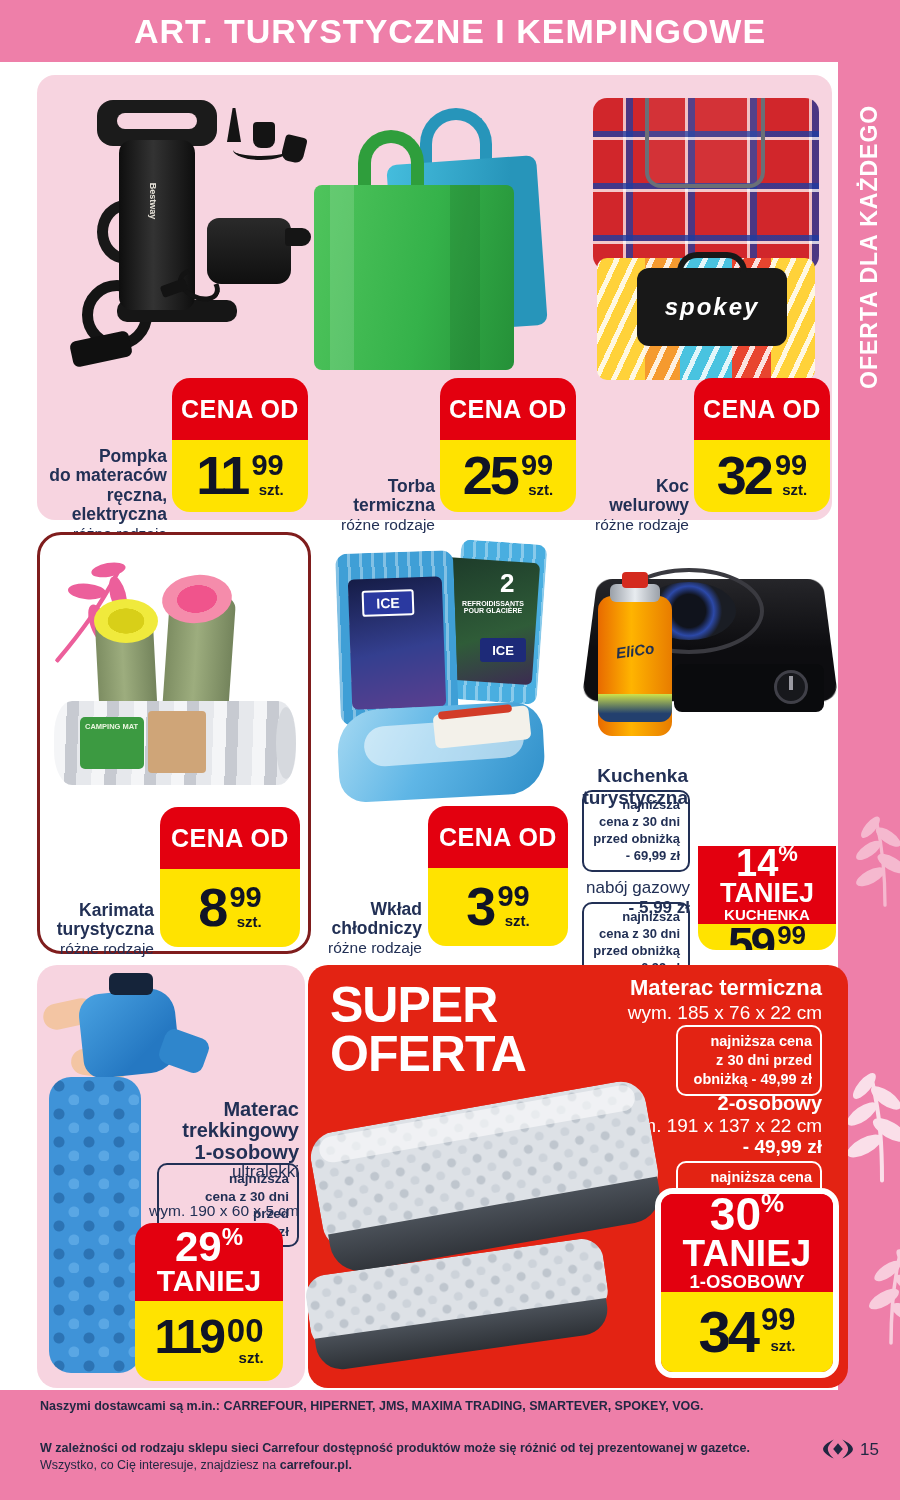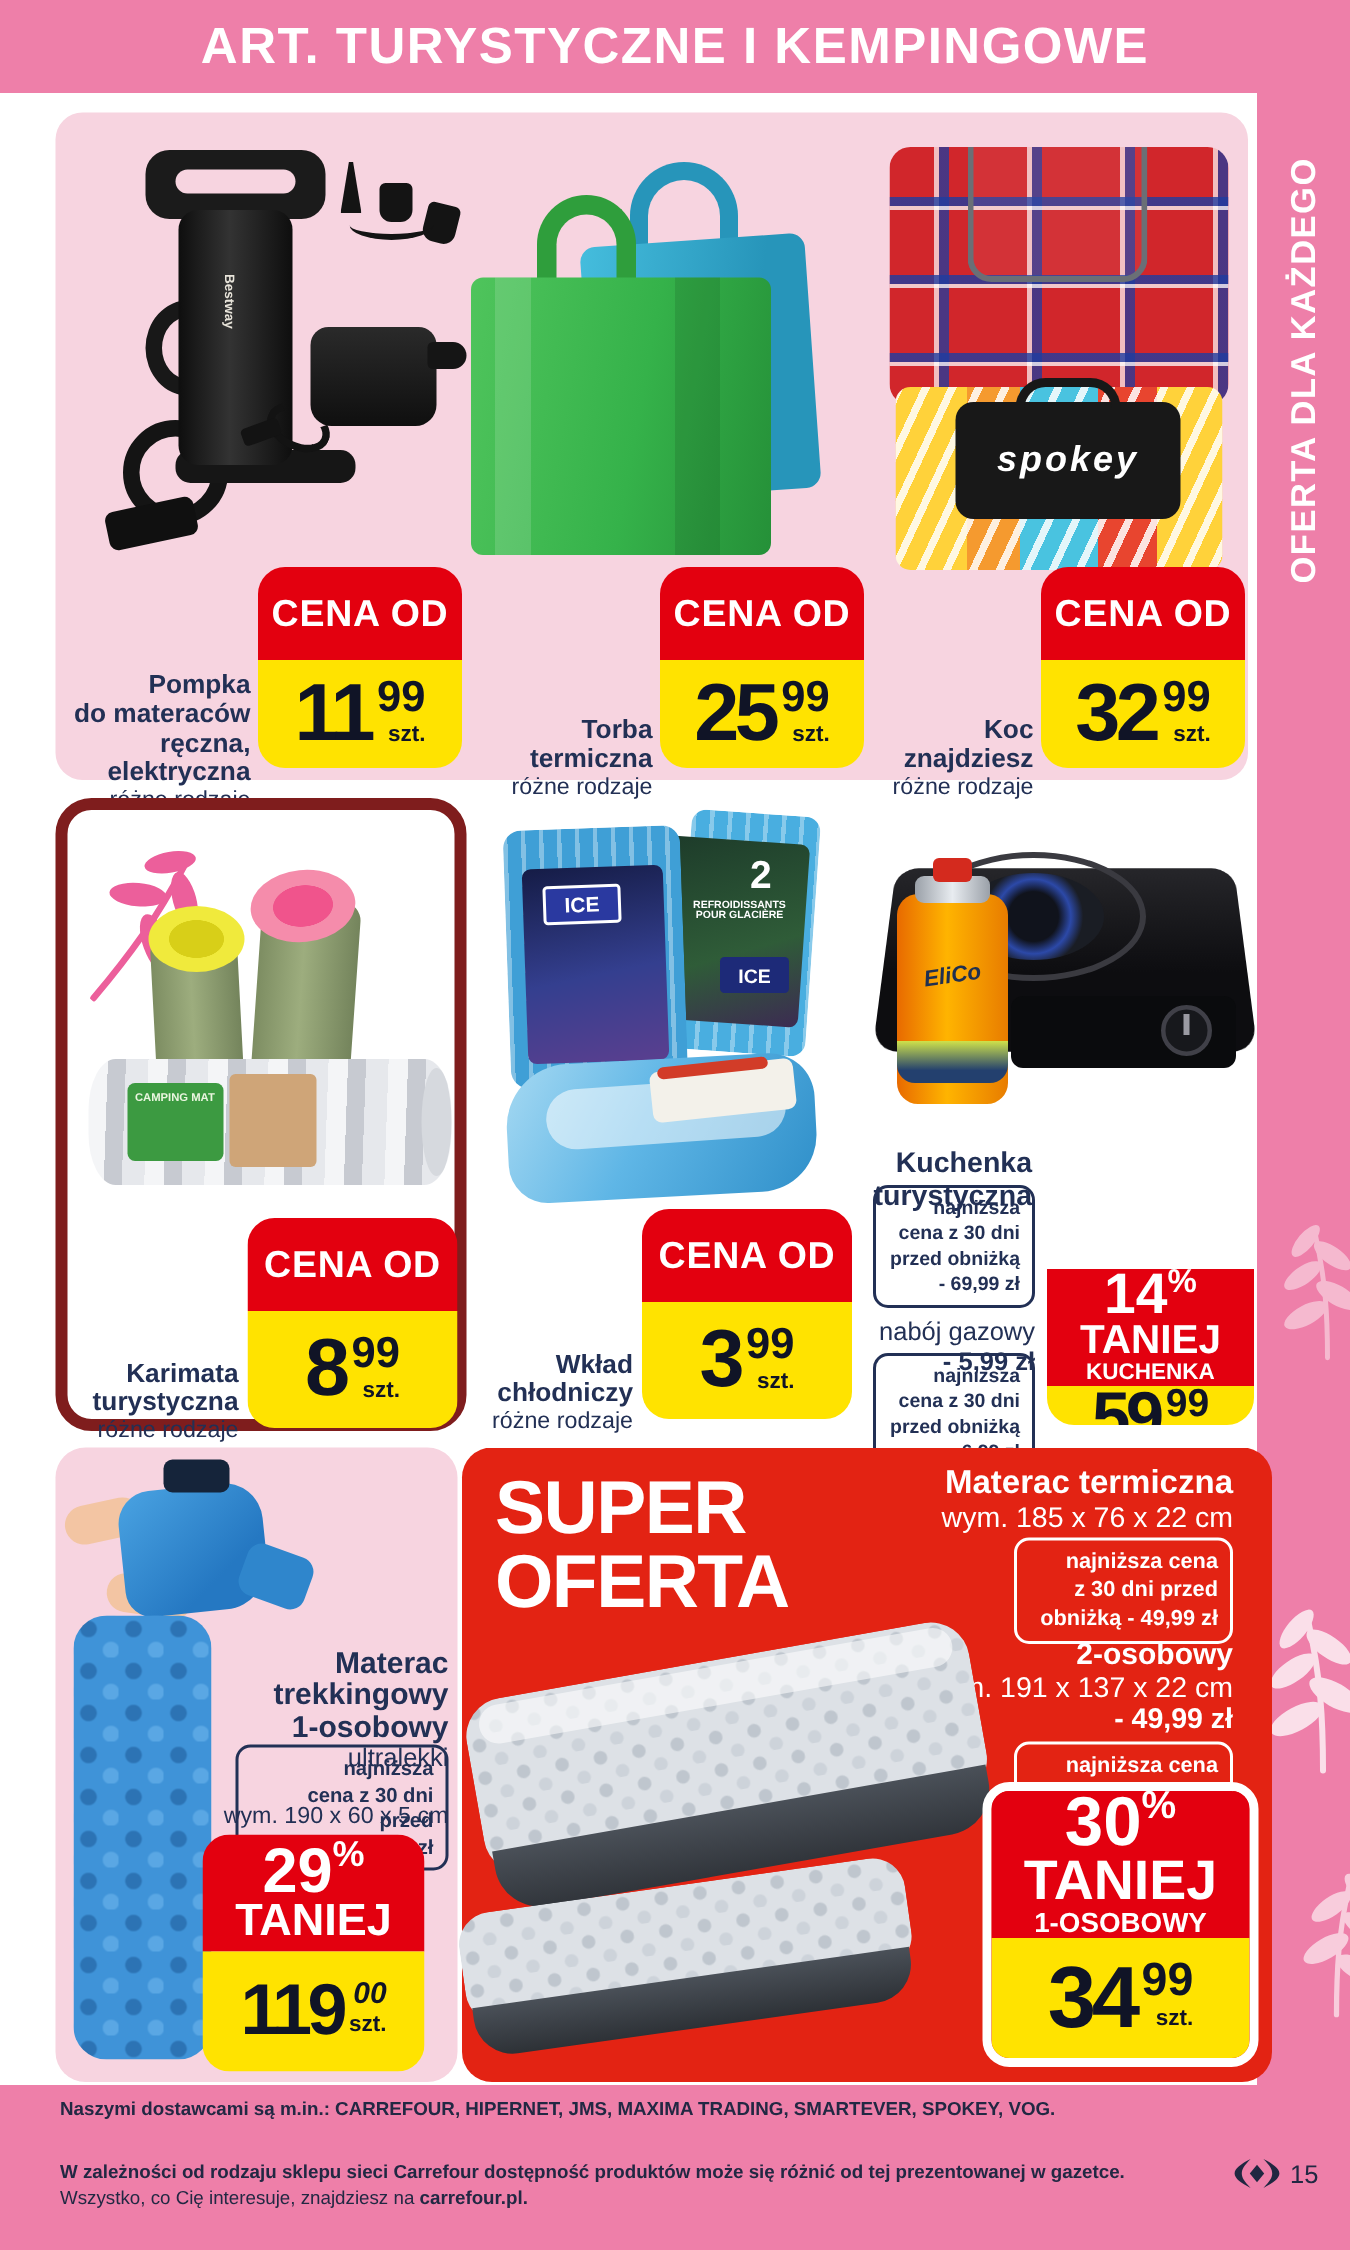--- a/index.html
+++ b/index.html
@@ -21,21 +21,21 @@
             color:#222843; font-size:12.5px; font-weight:700; }
   .footer .f-suppliers { position:absolute; left:40px; top:9px; }
   .footer .f-legal1 { position:absolute; left:40px; top:51px; }
   .footer .f-legal2 { position:absolute; left:40px; top:68px; font-weight:400; }
   .footer .f-legal2 b { font-weight:800; }
   .footer .f-page { position:absolute; left:860px; top:50px; font-size:17px; font-weight:400; }
 
   
   .panel1 { left:37px; top:75px; width:795px; height:445px; background:#f7d4e0; border-radius:18px; }
   .card-karimata { left:37px; top:532px; width:274px; height:422px; background:#fff;
-                   border:8px solid #7f1d1d; border-radius:24px; }
+                   border:3px solid #7f1d1d; border-radius:24px; }
   .card-trekking { left:37px; top:965px; width:268px; height:423px; background:#f7d4e0; border-radius:20px; }
   .super-panel { left:308px; top:965px; width:540px; height:423px; background:#e32313; border-radius:20px; }
 
   
   .badge { position:absolute; border-radius:18px; overflow:hidden; display:flex; flex-direction:column; }
   .b-top { background:#e3000f; color:#fff; display:flex; flex-direction:column;
            align-items:center; justify-content:center; font-weight:800; }
   .b-bot { background:#ffe300; flex:1; display:flex; align-items:center; justify-content:center; }
   .cena-od { font-size:25px; letter-spacing:.5px; }
   .price { display:flex; align-items:flex-start; color:#101426; font-weight:800; }
@@ -47,21 +47,21 @@
   .pct-n { font-weight:800; }
   .pct-s { font-weight:800; margin-top:-2px; }
   .tnj { font-weight:800; line-height:1; }
   .dsub { font-weight:800; line-height:1.1; }
   
   .bk .b-top { height:86px;margin-top:44px; } .bk .pct-n{font-size:38px;} .bk .pct-s{font-size:22px;}
   .bk .tnj{font-size:27px;} .bk .dsub{font-size:15px;}
   .bk .p-int{font-size:46px;} .bk .p-cents{font-size:26px;} .bk .p-unit{font-size:14px;}
   .bt .b-top { height:78px; } .bt .pct-n{font-size:42px;} .bt .pct-s{font-size:24px;}
   .bt .tnj{font-size:30px;}
-  .bt .p-int{font-size:48px;} .bt .p-cents{font-size:20px;font-style:italic;}
+  .bt .p-int{font-size:48px;} .bt .p-cents{font-size:33px;}
   .bs { border:6px solid #fff; }
   .bs .b-top { height:98px; } .bs .pct-n{font-size:46px;} .bs .pct-s{font-size:26px;}
   .bs .tnj{font-size:37px;} .bs .dsub{font-size:18.5px;}
   .bs .p-int{font-size:58px;} .bs .p-cents{font-size:31px;}
   .std .b-top { height:62px; }
 
   
   .pre { white-space:pre-line; }
   .pname { position:absolute; text-align:right; color:#223055; font-weight:800;
            font-size:17.5px; line-height:1.12; }
@@ -213,21 +213,21 @@
           <span class="p-int">32</span>
           <span class="p-side">
               <span class="p-cents">99</span>
               <span class="p-unit">szt.</span>
             </span>
         </div>
       </div>
     </div>
     <div class="pname pre" style="left:524px;top:382px;width:128px">
       <span class="pre">Koc
-znajdziesz</span>
+welurowy</span>
       <div class="psub">różne rodzaje</div>
     </div>
   </div>
 
   <div class="abs card-karimata">
     <svg class="abs" style="left:8px;top:12px;width:100px;height:130px;transform:rotate(40deg)" viewBox="0 0 100 150" fill="#ec5f9b">
       <path d="M50 148 C50 105 48 70 38 25" stroke="#ec5f9b" stroke-width="5" fill="none" stroke-linecap="round"></path>
       <ellipse cx="28" cy="30" rx="20" ry="8" transform="rotate(-50 28 30)"></ellipse>
       <ellipse cx="55" cy="45" rx="22" ry="9" transform="rotate(35 55 45)"></ellipse>
       <ellipse cx="25" cy="65" rx="22" ry="9" transform="rotate(-35 25 65)"></ellipse>

